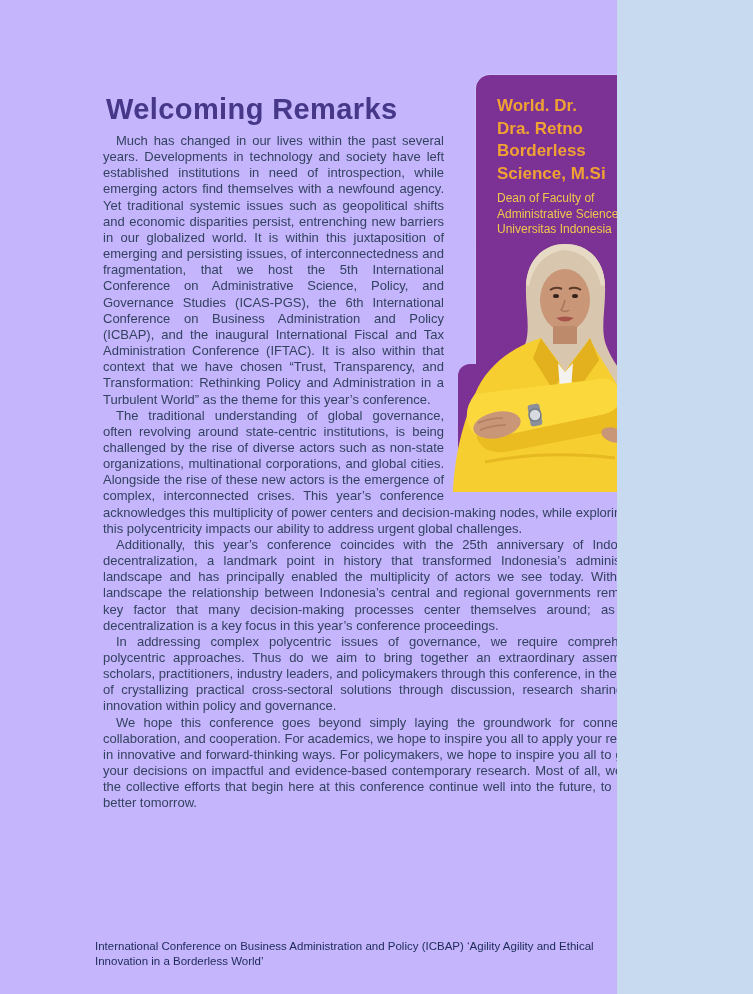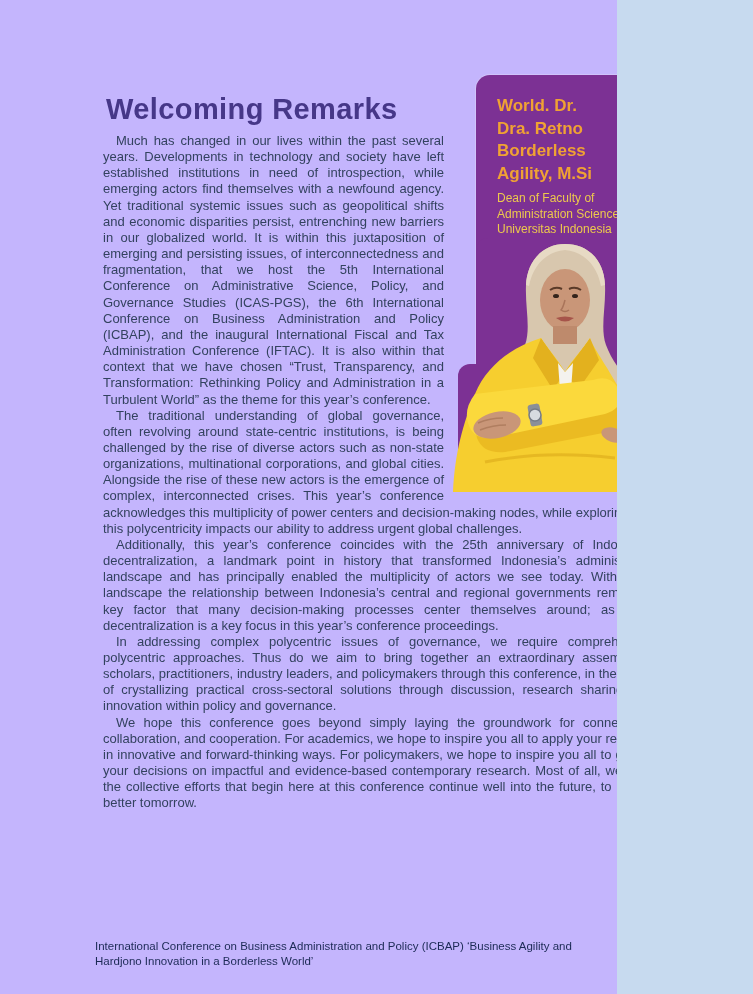--- a/index.html
+++ b/index.html
@@ -59,25 +59,25 @@
     <p>Additionally, this year’s conference coincides with the 25th anniversary of Indonesian decentralization, a landmark point in history that transformed Indonesia’s administrative landscape and has principally enabled the multiplicity of actors we see today. Within that landscape the relationship between Indonesia’s central and regional governments remains a key factor that many decision-making processes center themselves around; as such, decentralization is a key focus in this year’s conference proceedings.</p>
     <p>In addressing complex polycentric issues of governance, we require comprehensive polycentric approaches. Thus do we aim to bring together an extraordinary assembly of scholars, practitioners, industry leaders, and policymakers through this conference, in the hopes of crystallizing practical cross-sectoral solutions through discussion, research sharing, and innovation within policy and governance.</p>
     <p>We hope this conference goes beyond simply laying the groundwork for connections, collaboration, and cooperation. For academics, we hope to inspire you all to apply your research in innovative and forward-thinking ways. For policymakers, we hope to inspire you all to ground your decisions on impactful and evidence-based contemporary research. Most of all, we hope the collective efforts that begin here at this conference continue well into the future, to build a better tomorrow.</p>
   </div>
 
   <div class="profile-card">
     <div class="profile-name">
       <span>World. Dr.</span>
       <span>Dra. Retno</span>
       <span>Borderless</span>
-      <span>Agility, M.Si</span>
+      <span>Science, M.Si</span>
     </div>
     <div class="profile-role">
       <span>Dean of Faculty of</span>
-      <span>Administration Science</span>
+      <span>Administrative Science</span>
       <span>Universitas Indonesia</span>
     </div>
   </div>
 
   <svg class="portrait" viewBox="0 0 203 254" xmlns="http://www.w3.org/2000/svg">
 
     <path d="M44 0 H184 Q196 0 196 12 V238 Q196 250 184 250 H44 Q32 250 32 238 V12 Q32 0 44 0 Z" fill="#7C3194"></path>
     <rect x="13" y="126" width="46" height="122" rx="12" fill="#7C3194"></rect>
 
     <path d="M120 6 C97 6 82 24 81 47 C80 70 86 90 80 107 C72 127 56 140 50 152 L70 164 H172 L190 152 C182 140 168 126 161 107 C155 90 161 70 160 47 C159 22 143 6 120 6 Z" fill="#D8C7AE"></path>
@@ -105,21 +105,21 @@
     <rect x="84" y="166" width="12" height="22" rx="3" fill="#8A8F99" transform="rotate(-10 90 177)"></rect>
     <circle cx="90" cy="177" r="6" fill="#D7DBE0" stroke="#757B86" stroke-width="1.5"></circle>
 
     <ellipse cx="52" cy="187" rx="24" ry="13" fill="#C99678" transform="rotate(-12 52 187)"></ellipse>
     <path d="M33 185 Q45 180 58 180 M35 192 Q48 187 61 187" stroke="#B07E60" stroke-width="1.4" fill="none"></path>
     <ellipse cx="168" cy="197" rx="12" ry="7" fill="#C99678" transform="rotate(18 168 197)"></ellipse>
 
     <path d="M40 224 Q100 212 170 220" stroke="#E0AF1C" stroke-width="3" fill="none" opacity="0.7"></path>
   </svg>
 
-  <div class="footer-text">International Conference on Business Administration and Policy (ICBAP) ‘Business Agility and Hardjono Innovation in a Borderless World’</div>
+  <div class="footer-text">International Conference on Business Administration and Policy (ICBAP) ‘Agility Agility and Ethical Innovation in a Borderless World’</div>
 
   <div class="logo-box">
     <svg width="52" height="52" viewBox="0 0 52 52" xmlns="http://www.w3.org/2000/svg">
       <defs>
         <linearGradient id="lg" x1="0" y1="0" x2="0.6" y2="1">
           <stop offset="0" stop-color="#6B84BC"></stop>
           <stop offset="0.45" stop-color="#9555AE"></stop>
           <stop offset="1" stop-color="#E0308E"></stop>
         </linearGradient>
       </defs>

